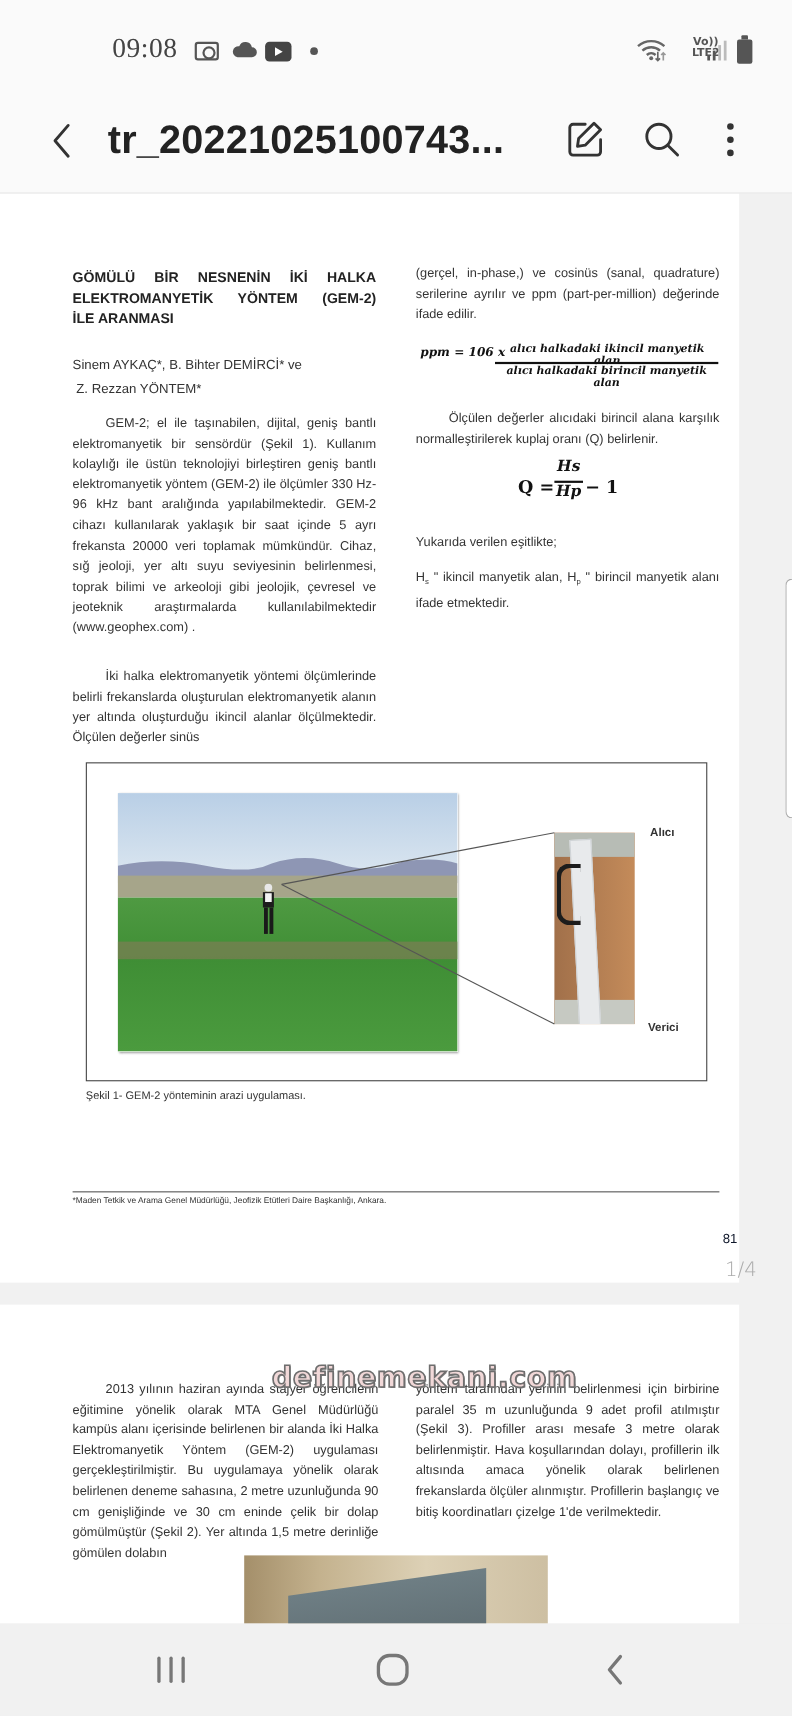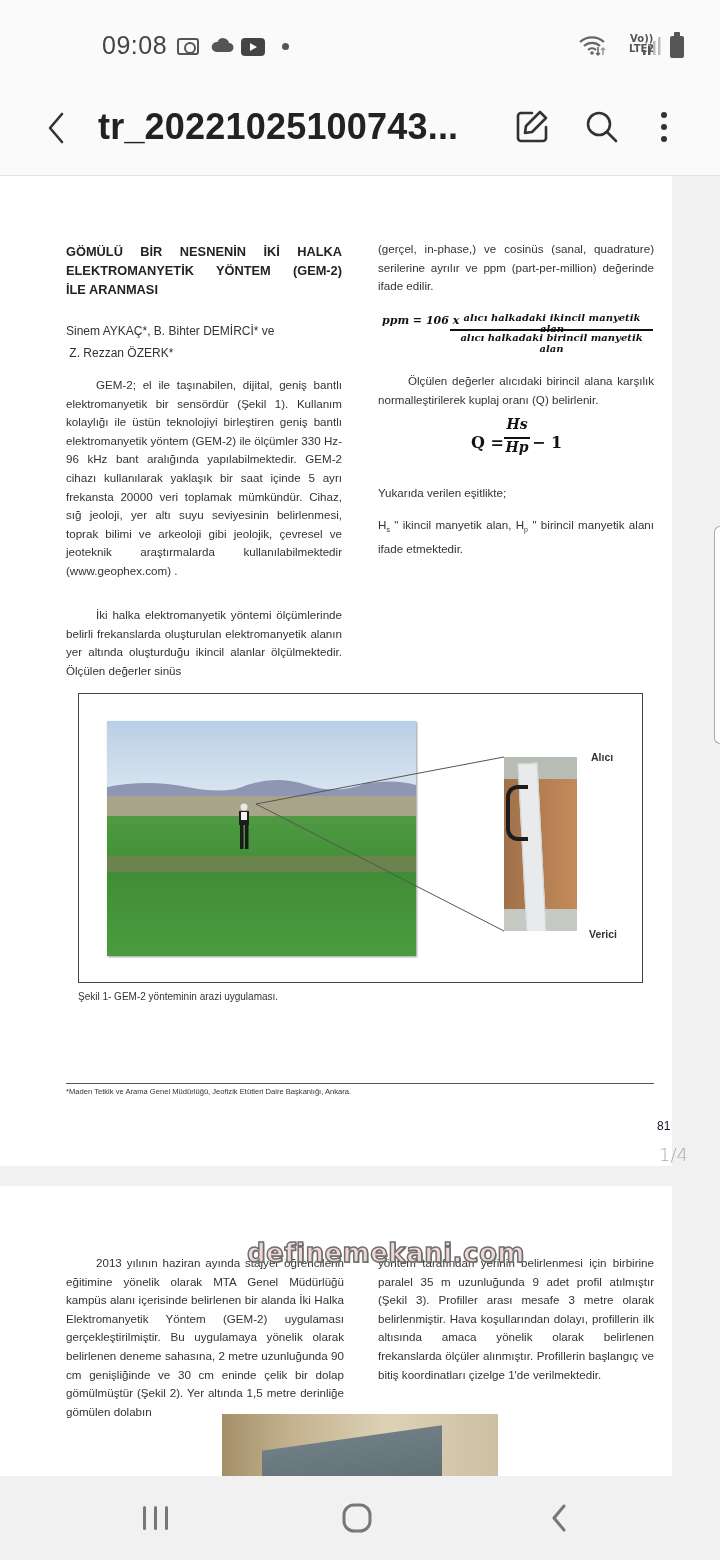--- a/index.html
+++ b/index.html
@@ -1,21 +1,21 @@
 <!DOCTYPE html>
 <html><head>
 <meta charset="utf-8">
 <style>
   * { box-sizing: border-box; margin: 0; padding: 0; }
   html, body { width: 720px; height: 1560px; overflow: hidden; background: #f1f1f1; }
   body { position: relative; font-family: "Liberation Sans", sans-serif; color: #222; }
 
   
   .status-bar { position: absolute; left: 0; top: 0; width: 720px; height: 90px; background: #fafafa; }
-  .status-time { position: absolute; left: 102px; top: 31px; font-size: 25px; color: #444; font-family: Liberation Sans, sans-serif; letter-spacing: 0.5px; }
+  .status-time { position: absolute; left: 102px; top: 31px; font-size: 25px; color: #444; font-family: Liberation Serif, serif; letter-spacing: 0.5px; }
   .st-icon { position: absolute; top: 38px; }
   .camera-icon { left: 177px; width: 22px; height: 17px; border: 2px solid #555; border-radius: 3px; }
   .camera-icon::after { content: ""; position: absolute; left: 5px; top: 2px; width: 8px; height: 8px; border: 2px solid #555; border-radius: 50%; }
   .cloud-icon { left: 210px; top: 36px; }
   .youtube-icon { left: 241px; width: 24px; height: 18px; background: #444; border-radius: 4px; }
   .youtube-icon::after { content: ""; position: absolute; left: 9px; top: 5px; border-left: 7px solid #fff; border-top: 4px solid transparent; border-bottom: 4px solid transparent; }
   .dot-icon { left: 282px; top: 43px; width: 7px; height: 7px; background: #555; border-radius: 50%; }
   .wifi-icon { left: 578px; top: 33px; }
   .volte-label { position: absolute; left: 609px; top: 34px; font-size: 10px; line-height: 10px; font-weight: bold; color: #555; text-align: center; font-family: "DejaVu Sans", sans-serif; margin-left: 20px; }
   .signal-icon { left: 642px; top: 36px; }
@@ -144,21 +144,21 @@
 <div class="viewer">
 
   <div class="page page1">
     <div class="article-title">
       <span style="display:block">GÖMÜLÜ BİR NESNENİN İKİ HALKA</span>
       <span style="display:block">ELEKTROMANYETİK YÖNTEM (GEM-2)</span>
       <span class="last">İLE ARANMASI</span>
     </div>
     <div class="authors">
       <div>Sinem AYKAÇ*, B. Bihter DEMİRCİ*  ve</div>
-      <div style="white-space:pre"> Z. Rezzan ÖZERK*</div>
+      <div style="white-space:pre"> Z. Rezzan YÖNTEM*</div>
     </div>
 
     <p class="doc-text col-left indent" style="top:200px">GEM-2; el ile taşınabilen, dijital, geniş bantlı elektromanyetik bir sensördür (Şekil 1). Kullanım kolaylığı ile üstün teknolojiyi birleştiren geniş bantlı elektromanyetik yöntem (GEM-2) ile ölçümler 330 Hz-96 kHz bant aralığında yapılabilmektedir. GEM-2 cihazı kullanılarak yaklaşık bir saat içinde 5 ayrı frekansta 20000 veri toplamak mümkündür. Cihaz, sığ jeoloji, yer altı suyu seviyesinin belirlenmesi, toprak bilimi ve arkeoloji gibi jeolojik, çevresel ve jeoteknik araştırmalarda kullanılabilmektedir (www.geophex.com) .</p>
     <p class="doc-text col-left indent" style="top:430px">İki halka elektromanyetik yöntemi ölçümlerinde belirli frekanslarda oluşturulan elektromanyetik alanın yer altında oluşturduğu ikincil alanlar ölçülmektedir. Ölçülen değerler sinüs</p>
 
     <p class="doc-text col-right" style="top:64px">(gerçel, in-phase,) ve cosinüs (sanal, quadrature) serilerine ayrılır ve ppm (part-per-million) değerinde ifade edilir.</p>
 
     <div>
       <span class="math-frac" style="left:382px; top:138px; font-size:11px;">ppm = 106 x</span>
       <span class="math-frac" style="left:452px; top:136px; font-size:10px; width:200px; text-align:center;">alıcı halkadaki ikincil manyetik alan</span>

